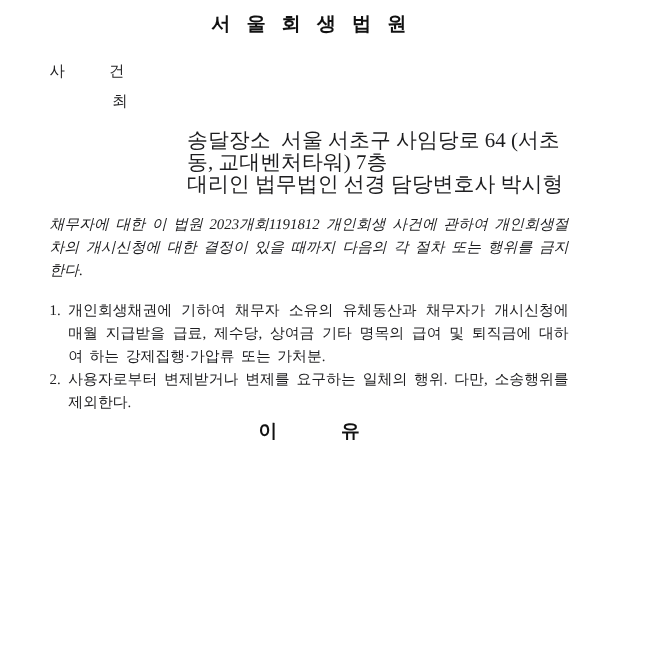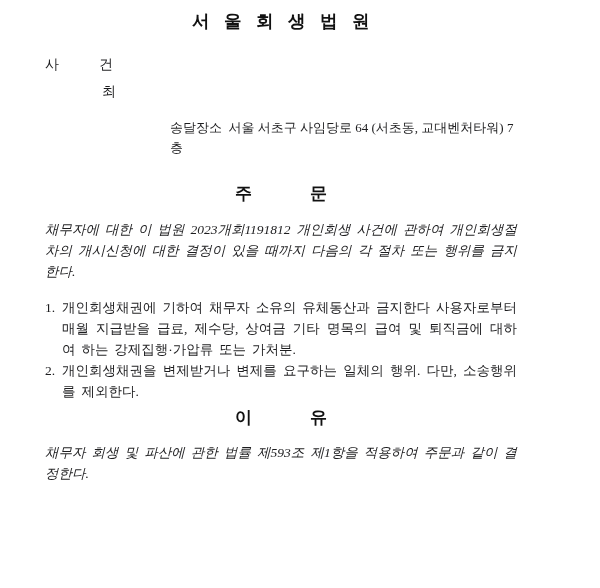--- a/index.html
+++ b/index.html
@@ -48,21 +48,21 @@
     text-align-last: justify;
     white-space: nowrap;
     flex: 0 0 68px;
   }
   .case-value { margin-left: 57px; white-space: pre-wrap; }
 
   
   .party-detail {
     margin-top: 13px;
     margin-left: 125px;
-    font-size: 13px;
+    font-size: 19px;
     line-height: 20px;
   }
   .addr-line { white-space: pre-wrap; }
 
   
   .para {
     margin-top: 14px;
     font-size: 13.5px;
     line-height: 21px;
     text-align: justify;
@@ -90,38 +90,35 @@
     <div class="case-row">
       <span class="case-label">사 건</span>
     </div>
     <div class="case-row">
       <span class="case-value">최</span>
     </div>
   </div>
 
   <div class="party-detail">
     <div class="addr-line">송달장소  서울 서초구 사임당로 64 (서초동, 교대벤처타워) 7층</div>
+    <div class="addr-line">대리인 법무법인 선경 담당변호사 박시형</div>
   </div>
 
-  <div class="center section-heading-wrap order-heading-wrap">
-    <span class="spread section-heading">주 문</span>
-  </div>
 
   <div class="para order-intro">채무자에 대한 이 법원 2023개회1191812 개인회생 사건에 관하여 개인회생절차의 개시신청에 대한 결정이 있을 때까지 다음의 각 절차 또는 행위를 금지한다.</div>
 
   <div class="order-list">
     <div class="order-item">
       <span class="order-item-number">1.</span>
-      <span class="order-item-text">개인회생채권에 기하여 채무자 소유의 유체동산과 금지한다 사용자로부터 매월 지급받을 급료, 제수당, 상여금 기타 명목의 급여 및 퇴직금에 대하여 하는 강제집행·가압류 또는 가처분.</span>
+      <span class="order-item-text">개인회생채권에 기하여 채무자 소유의 유체동산과 채무자가 개시신청에 매월 지급받을 급료, 제수당, 상여금 기타 명목의 급여 및 퇴직금에 대하여 하는 강제집행·가압류 또는 가처분.</span>
     </div>
     <div class="order-item">
       <span class="order-item-number">2.</span>
-      <span class="order-item-text">개인회생채권을 변제받거나 변제를 요구하는 일체의 행위. 다만, 소송행위를 제외한다.</span>
+      <span class="order-item-text">사용자로부터 변제받거나 변제를 요구하는 일체의 행위. 다만, 소송행위를 제외한다.</span>
     </div>
   </div>
 
   <div class="center section-heading-wrap reason-heading-wrap">
     <span class="spread section-heading">이 유</span>
   </div>
 
-  <div class="para reason-text">채무자 회생 및 파산에 관한 법률 제593조 제1항을 적용하여 주문과 같이 결정한다.</div>
 
 </div>
 
 </body></html>

